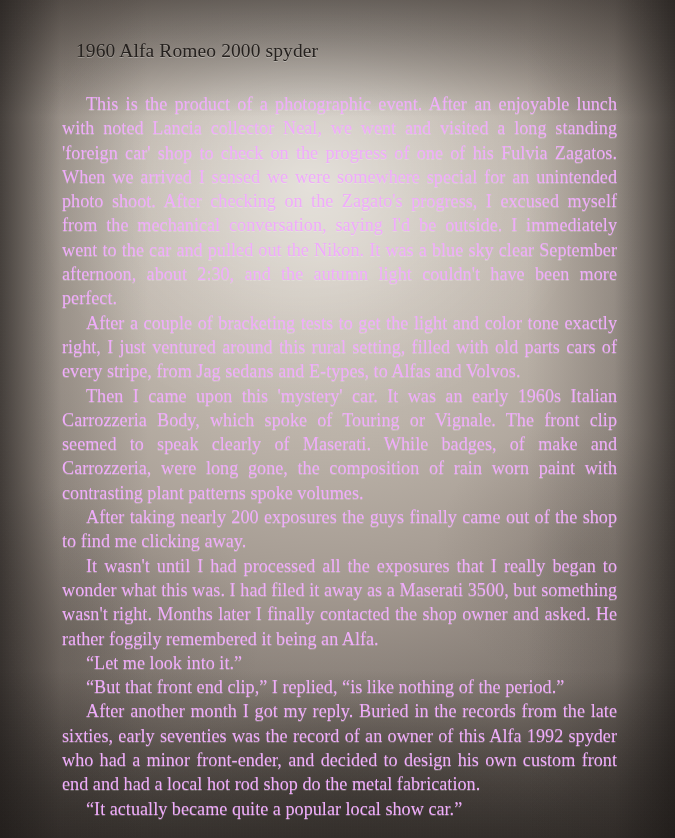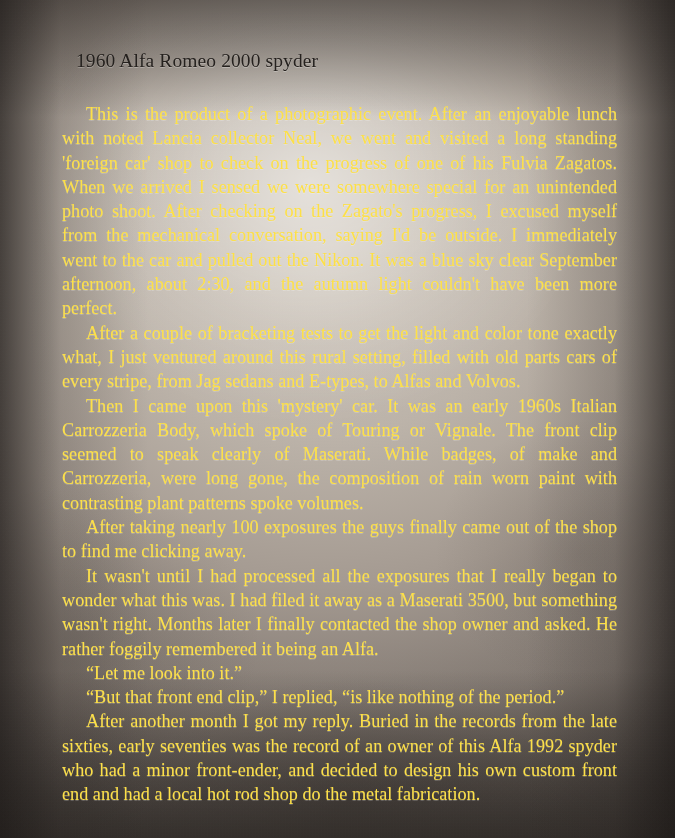--- a/index.html
+++ b/index.html
@@ -63,36 +63,36 @@
     position: absolute;
     inset: 0;
     padding: 36px 58px 0 62px;
     box-sizing: border-box;
     color: #241f1c;
   }
 
   .doc-title {
     font-size: 19.5px;
     letter-spacing: 0.1px;
-    margin: 14px 0 0 14px;
+    margin: 4px 0 0 14px;
     color: #25211e;
     text-shadow: 0 1px 0 rgba(255,255,255,0.28);
   }
 
   .body-block {
     margin: 30px 0 0 0;
   }
 
   p.para {
     margin: 0;
     font-size: 18.2px;
     line-height: 24.3px;
     text-indent: 24px;
     text-align: justify;
-    color: #fde047;
+    color: #f0abfc;
     text-shadow: 0 1px 0 rgba(255,255,255,0.22);
     -webkit-hyphens: none;
     hyphens: none;
   }
 
   
   .content {
     filter: blur(0.18px);
   }
 </style>
@@ -104,23 +104,24 @@
   <div class="bg-glow"></div>
   <div class="bg-smudge"></div>
   <div class="bg-edge"></div>
   <div class="bg-grain"></div>
 
   <div class="content">
     <div class="doc-title">1960 Alfa Romeo 2000 spyder</div>
 
     <div class="body-block">
       <p class="para">This is the product of a photographic event. After an enjoyable lunch with noted Lancia collector Neal, we went and visited a long standing 'foreign car' shop to check on the progress of one of his Fulvia Zagatos. When we arrived I sensed we were somewhere special for an unintended photo shoot. After checking on the Zagato's progress, I excused myself from the mechanical conversation, saying I'd be outside. I immediately went to the car and pulled out the Nikon. It was a blue sky clear September afternoon, about 2:30, and the autumn light couldn't have been more perfect.</p>
-      <p class="para">After a couple of bracketing tests to get the light and color tone exactly what, I just ventured around this rural setting, filled with old parts cars of every stripe, from Jag sedans and E-types, to Alfas and Volvos.</p>
+      <p class="para">After a couple of bracketing tests to get the light and color tone exactly right, I just ventured around this rural setting, filled with old parts cars of every stripe, from Jag sedans and E-types, to Alfas and Volvos.</p>
       <p class="para">Then I came upon this 'mystery' car. It was an early 1960s Italian Carrozzeria Body, which spoke of Touring or Vignale. The front clip seemed to speak clearly of Maserati. While badges, of make and Carrozzeria, were long gone, the composition of rain worn paint with contrasting plant patterns spoke volumes.</p>
-      <p class="para">After taking nearly 100 exposures the guys finally came out of the shop to find me clicking away.</p>
+      <p class="para">After taking nearly 200 exposures the guys finally came out of the shop to find me clicking away.</p>
       <p class="para">It wasn't until I had processed all the exposures that I really began to wonder what this was. I had filed it away as a Maserati 3500, but something wasn't right. Months later I finally contacted the shop owner and asked. He rather foggily remembered it being an Alfa.</p>
       <p class="para">“Let me look into it.”</p>
       <p class="para">“But that front end clip,” I replied, “is like nothing of the period.”</p>
       <p class="para">After another month I got my reply. Buried in the records from the late sixties, early seventies was the record of an owner of this Alfa 1992 spyder who had a minor front-ender, and decided to design his own custom front end and had a local hot rod shop do the metal fabrication.</p>
+      <p class="para">“It actually became quite a popular local show car.”</p>
     </div>
 
   </div>
 </div>
 
 </body></html>

